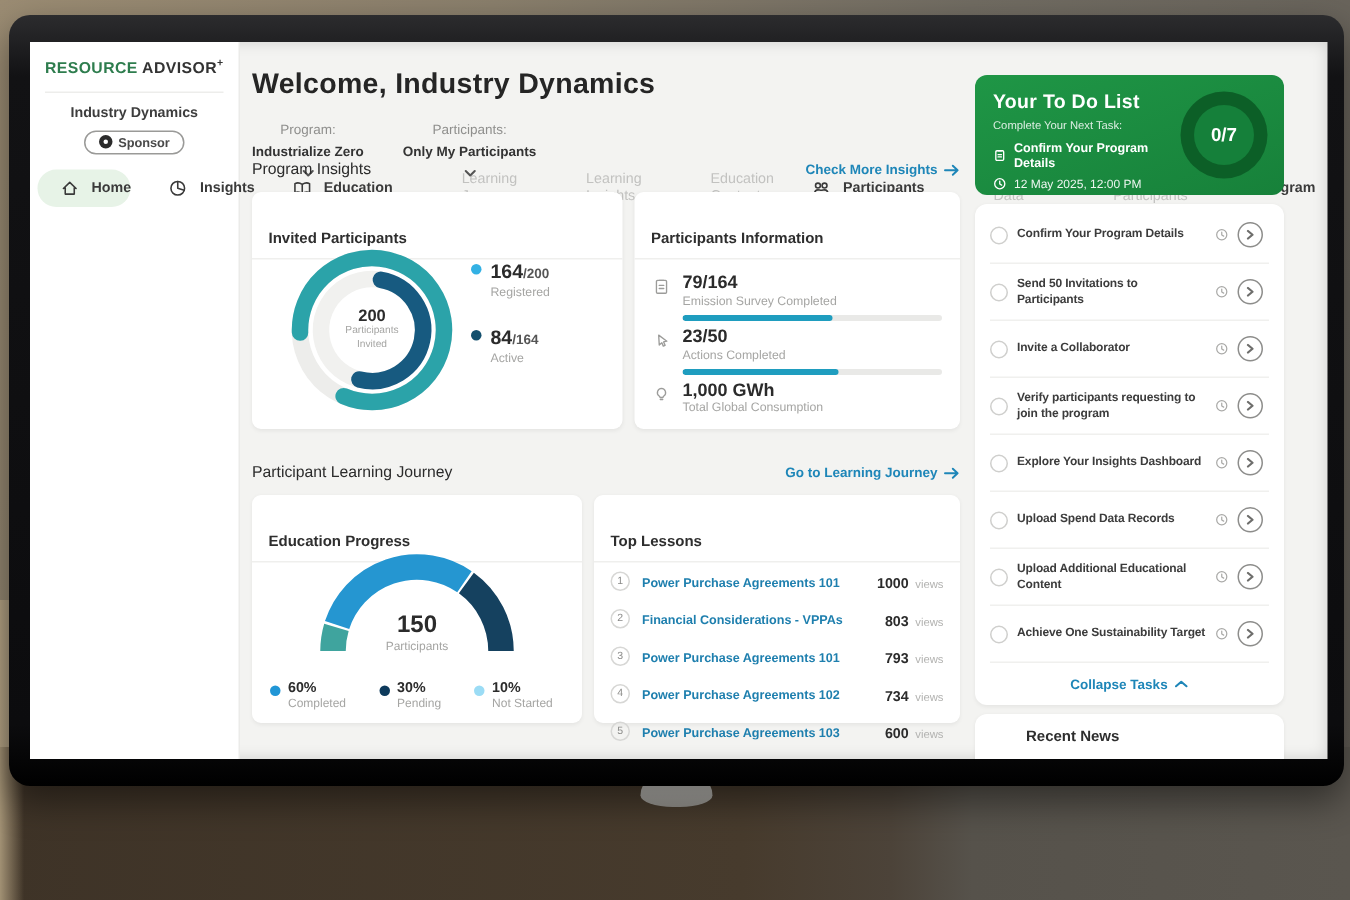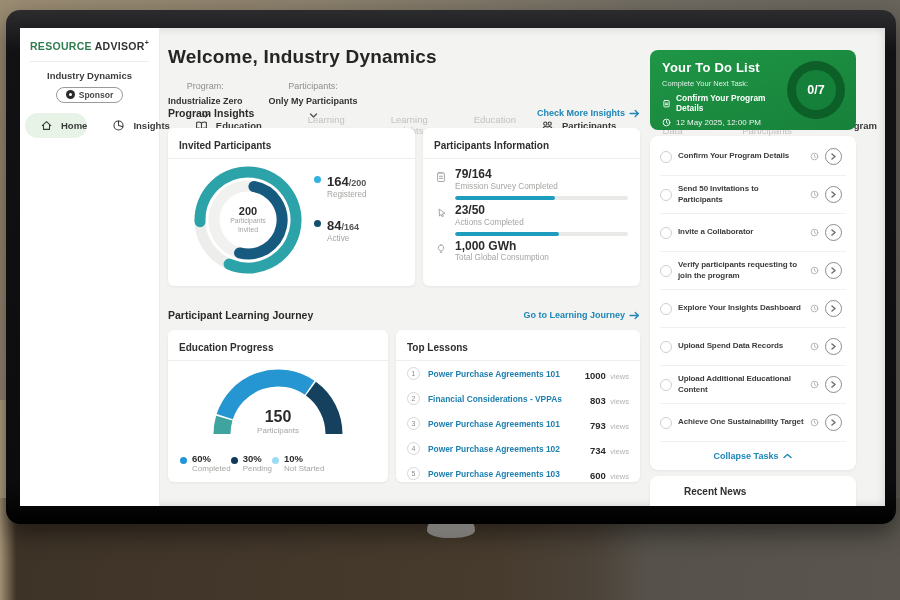--- a/index.html
+++ b/index.html
@@ -41,26 +41,26 @@
   .welcome{position:absolute;left:148px;top:18px;font-size:19px;font-weight:800;color:#252525;letter-spacing:.2px;}
   .filters{position:absolute;left:148px;top:53px;display:flex;align-items:center;}
   .fgroup{display:flex;align-items:center;gap:5px;cursor:pointer;flex-direction:column;}
   .fgroup+.fgroup{margin-left:26px;}
   .flabel{font-size:9px;color:#8f8f8d;}
   .fvalue{font-size:9px;font-weight:800;color:#333;}
   .chev{width:9px;height:9px;}
   .chev path{stroke:#555;stroke-width:1.4;fill:none;stroke-linecap:round;stroke-linejoin:round;}
   .sec-head{position:absolute;left:148px;width:472px;display:flex;justify-content:space-between;align-items:center;}
   .sec-head.s1{top:79px;} .sec-head.s2{top:281px;}
-  .sec-title{font-size:10.5px;font-weight:700;color:#2b2b2b;}
+  .sec-title{font-size:10.5px;font-weight:400;color:#2b2b2b;}
   .sec-link{display:flex;align-items:center;gap:4px;font-size:9px;font-weight:800;color:#1e86b8;cursor:pointer;}
   .arrow{width:11px;height:9px;} .arrow path{stroke:#1e86b8;stroke-width:1.3;fill:none;stroke-linecap:round;stroke-linejoin:round;}
 
   .card{position:absolute;background:#fff;border-radius:6px;box-shadow:0 1px 3px rgba(0,0,0,.06);}
-  .card-title{font-size:10px;font-weight:800;color:#2e2e2e;padding:12px 11px 7px;border-bottom:1px solid #efefed;}
+  .card-title{font-size:10px;font-weight:800;color:#2e2e2e;padding:26px 11px 7px;border-bottom:1px solid #efefed;}
 
   .card.invited{left:148px;top:100px;width:247px;height:158px;}
   .donut-wrap{position:absolute;left:20px;top:32px;width:120px;height:120px;}
   .donut-center{position:absolute;inset:0;display:flex;flex-direction:column;align-items:center;justify-content:center;text-align:center;}
   .dc-val{font-size:11px;font-weight:800;color:#2b2b2b;}
   .dc-lab{font-size:6.8px;color:#a5a5a3;line-height:1.3;}
   .dlegend{position:absolute;left:146px;top:44px;}
   .dl-entry{display:flex;gap:6px;margin-bottom:17px;}
   .dot{width:7px;height:7px;border-radius:50%;margin-top:4px;flex:0 0 7px;}
   .dl-val{font-size:13px;font-weight:800;color:#2b2b2b;line-height:1.1;}
@@ -76,21 +76,21 @@
   .st-val{font-size:12px;font-weight:800;color:#2b2b2b;line-height:1.15;}
   .st-lab{font-size:8.2px;color:#a5a5a3;}
   .pbar{margin-top:5px;height:4px;border-radius:2px;background:#e9e9e7;overflow:hidden;}
   .pfill{height:100%;border-radius:2px;}
 
   .card.edu{left:148px;top:302px;width:220px;height:152px;}
   .gauge-svg{position:absolute;left:25px;top:19px;}
   .gauge-center{position:absolute;left:60px;top:78px;width:100px;text-align:center;}
   .gc-val{font-size:16px;font-weight:800;color:#2b2b2b;}
   .gc-lab{font-size:8px;color:#a5a5a3;}
-  .glegend{position:absolute;left:12px;bottom:9px;display:flex;}
+  .glegend{position:absolute;left:12px;bottom:9px;display:flex;gap:22px;}
   .gl-entry{display:flex;gap:5px;}
   .gl-pct{font-size:9.5px;font-weight:800;color:#2b2b2b;line-height:1.2;}
   .gl-lab{font-size:8px;color:#a5a5a3;}
 
   .card.lessons{left:376px;top:302px;width:244px;height:152px;}
   .lesson{display:flex;align-items:center;gap:8px;height:25px;padding:0 11px;}
   .rank{width:13px;height:13px;flex:0 0 13px;border:1px solid #d7d7d5;border-radius:50%;
     font-size:7px;color:#8a8a88;display:flex;align-items:center;justify-content:center;}
   .ltitle{flex:1;font-size:8.4px;font-weight:700;color:#1e7fae;cursor:pointer;white-space:nowrap;overflow:hidden;}
   .views{white-space:nowrap;}

